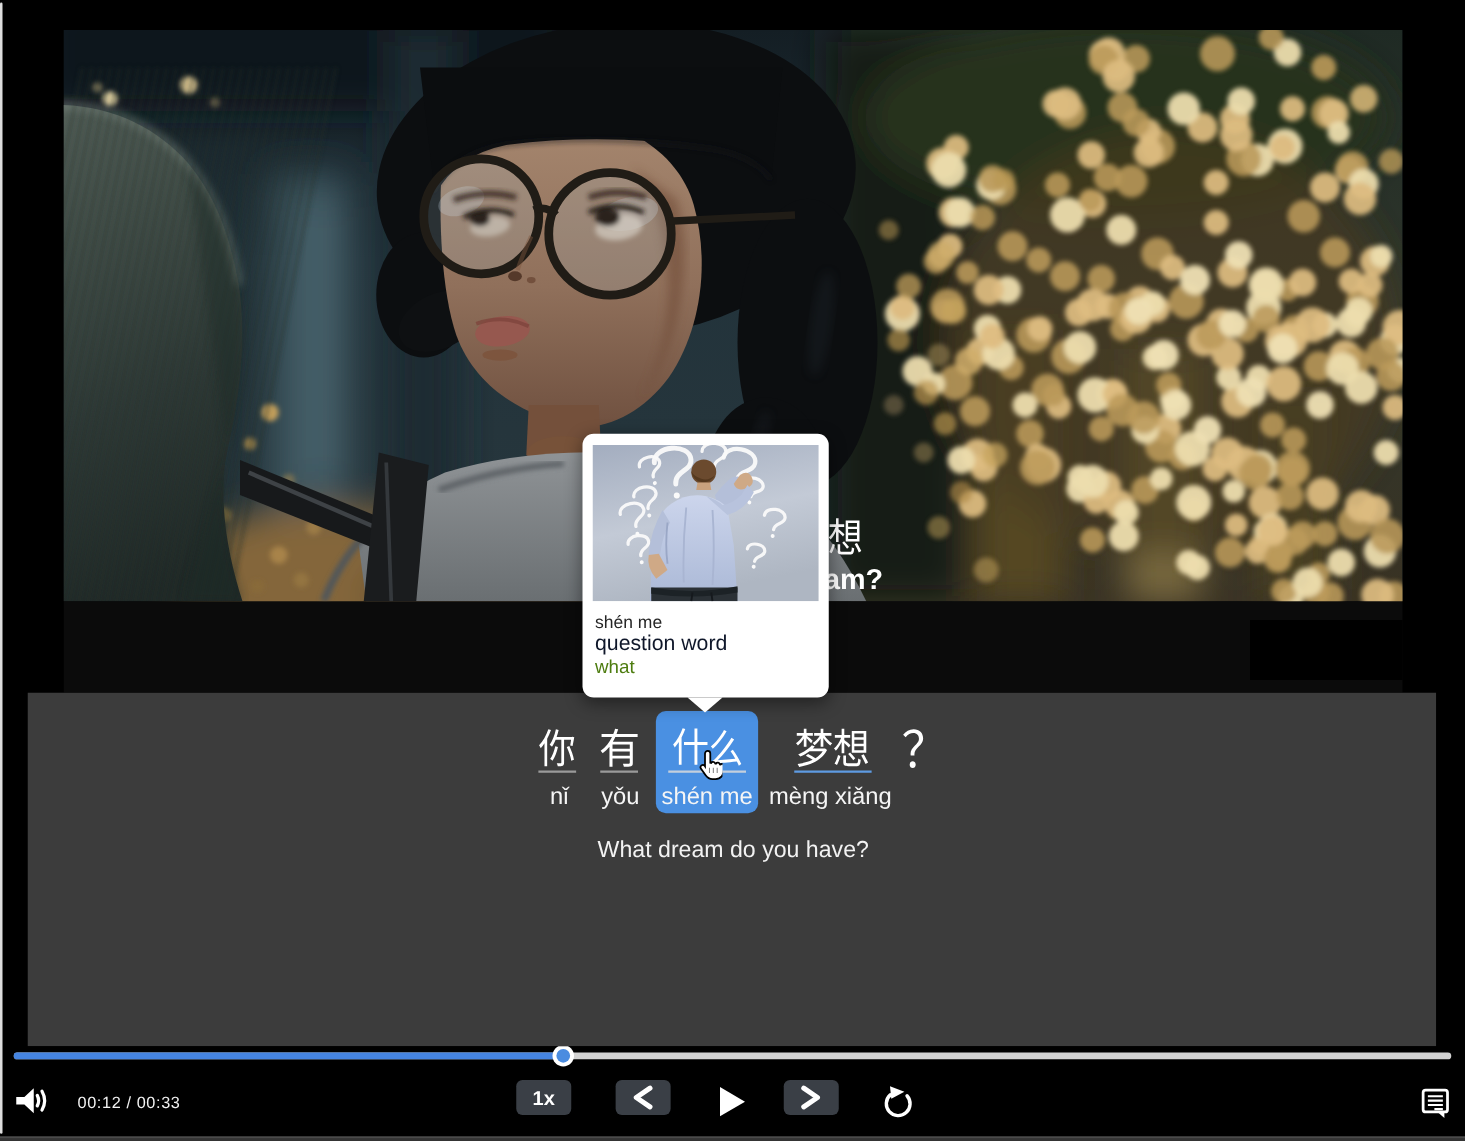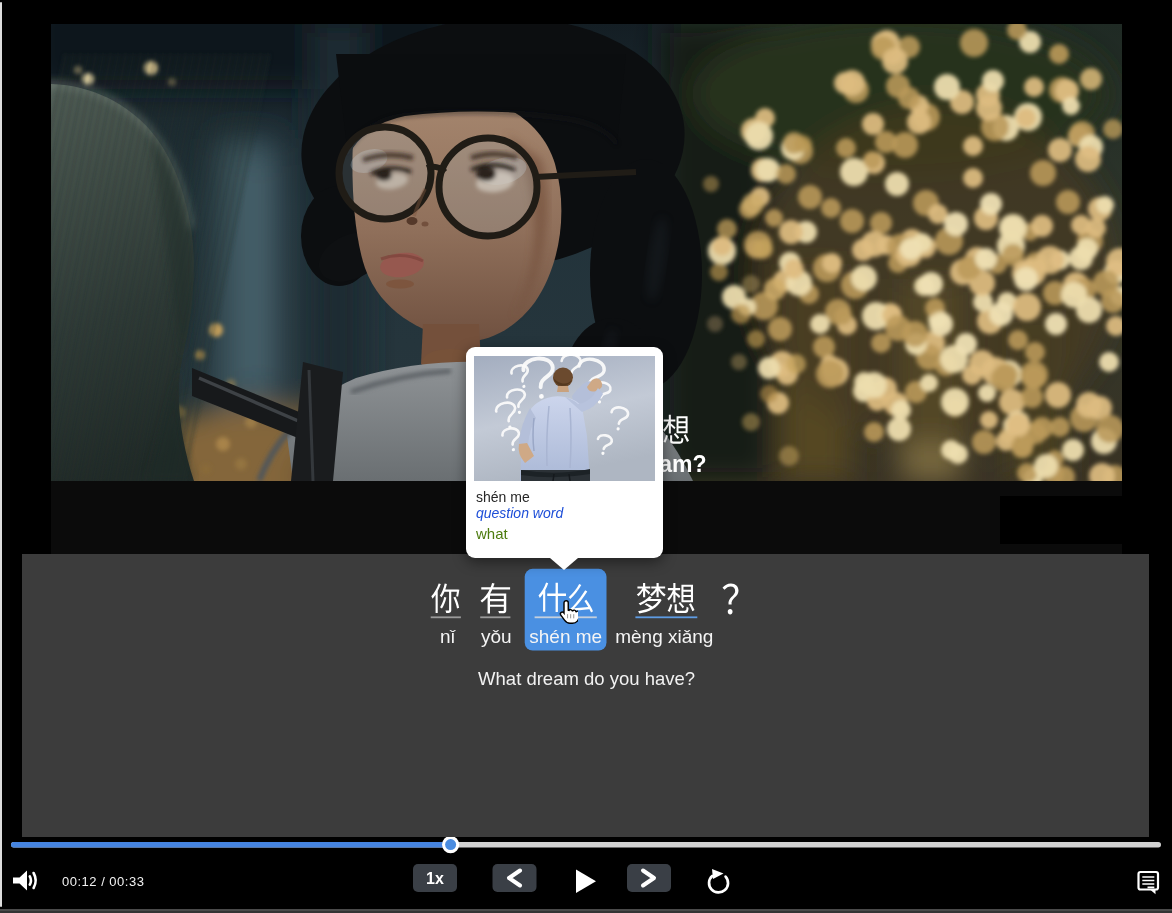--- a/index.html
+++ b/index.html
@@ -533,20 +533,20 @@
   <path d="M56,52 Q47,68 45,86 L50,107 L59,103 L54,88 Q56,72 62,62 Z" fill="#b4bfd9"></path>
   <path d="M45,88 q-2,10 6,19 l9,-7 l-7,-13 Z" fill="#cfa986"></path>
   <path d="M60,62 Q58,80 60,95" stroke="#9aa7c6" stroke-width="1.5" fill="none"></path>
   <path d="M75,50 Q72,80 73,110" stroke="#a9b5d2" stroke-width="1.5" fill="none"></path>
   <path d="M96,52 Q98,82 96,112" stroke="#a9b5d2" stroke-width="1.5" fill="none"></path>
   <path d="M47,114 L116,114 L116,125 L47,125 Z" fill="#2b3136"></path>
   <path d="M47,114 Q82,120 116,113 L116,118 Q82,124 47,119 Z" fill="#1c2226"></path>
   <path d="M80,118 L79,125 M95,118 L96,125" stroke="#15191d" stroke-width="1.5"></path>
  </svg>
  <div class="abs" style="left:10px;top:142px;font-size:14px;color:#262626">shén me</div>
- <div class="abs" style="left:10px;top:158.5px;font-size:14px;font-style:italic;color:#1d4ed8">question word</div>
+ <div class="abs" style="left:10px;top:158.5px;font-size:17px;color:#0f172a">question word</div>
  <div class="abs" style="left:10px;top:178px;font-size:15px;color:#4d7c0f">what</div>
  <div class="abs" style="left:84px;top:211px;width:0;height:0;border-left:14px solid transparent;border-right:14px solid transparent;border-top:12px solid #fff"></div>
 </div>
 
 <svg class="abs" style="left:558px;top:600px" width="20" height="25" viewBox="0 0 24 30">
 <path d="M7.2,3.4 C7.2,1.9 8.4,0.9 9.8,0.9 C11.2,0.9 12.3,2 12.3,3.4 L12.3,12.2 L13.2,12.4 C13.6,11.7 14.4,11.3 15.2,11.5 C16,11.6 16.7,12.1 17,12.9 L17.7,13.1 C18.1,12.4 18.9,12 19.8,12.2 C20.7,12.4 21.3,13 21.5,13.9 L22.1,14 C22.5,13.5 23.2,13.2 23.9,13.4 C24.9,13.7 25.4,14.5 25.4,15.4 L25.3,19.3 C25.3,23.9 22.4,27.9 17.4,27.9 L14.4,27.9 C11.5,27.9 9.4,26.5 7.8,24.2 L3.4,18.1 C2.6,17 2.8,15.6 3.8,14.8 C4.8,14.1 6.1,14.3 7,15.3 L7.2,15.6 Z" fill="#fff" stroke="#000" stroke-width="1.7"></path>
 <path d="M11.5,17 L11.5,22 M15.2,17 L15.2,22 M18.9,17 L18.9,22" stroke="#000" stroke-width="1" opacity="0.5"></path>
 </svg>
 </body></html>

